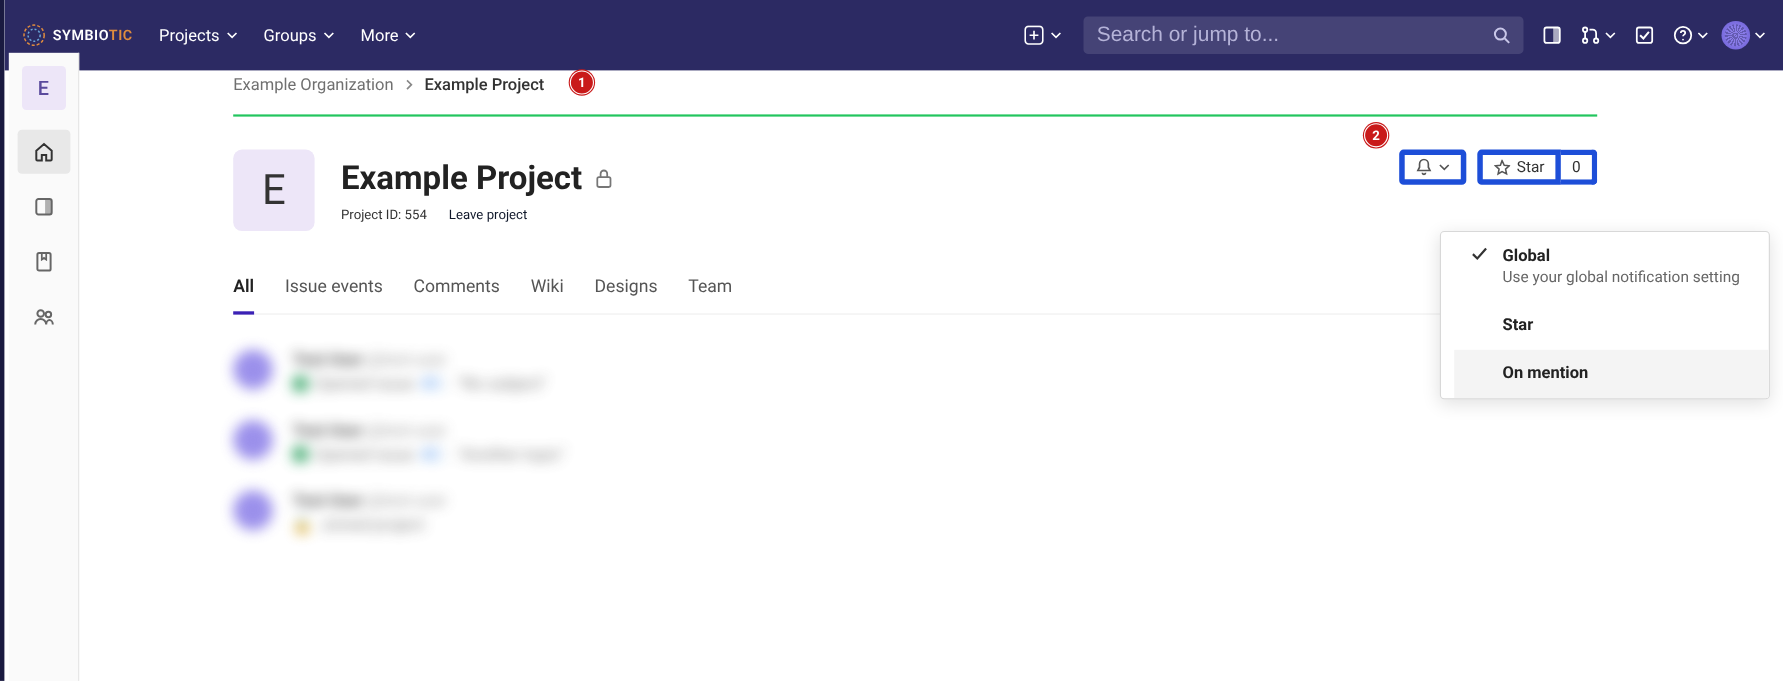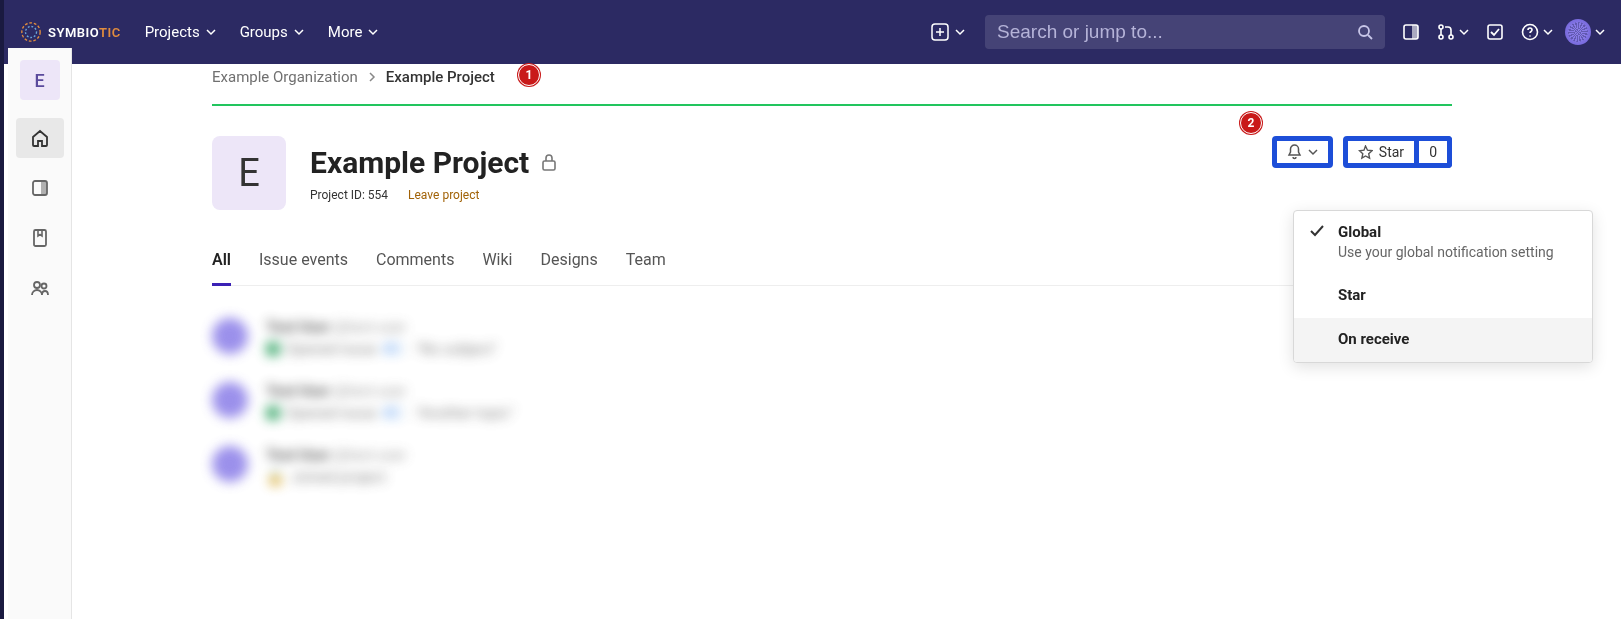--- a/index.html
+++ b/index.html
@@ -37,21 +37,21 @@
 .breadcrumb a { color: #707070; text-decoration: none; cursor: pointer; }
 .breadcrumb .current { color: #333; font-weight: 500; }
 .badge-num { position: absolute; width: 22px; height: 22px; border-radius: 50%; background: #c91a1a; color: #fff; font-size: 12px; font-weight: 700; display: flex; align-items: center; justify-content: center; border: 1px solid #fff; box-shadow: 0 0 0 1px #c91a1a; }
 
 .project-header { display: flex; align-items: center; gap: 24px; padding: 30px 0 40px; position: relative; }
 .project-avatar { width: 74px; height: 74px; background: #ede6f8; border-radius: 8px; display: flex; align-items: center; justify-content: center; font-size: 38px; color: #333; font-weight: 400; }
 .project-title-row { display: flex; align-items: center; gap: 12px; }
 .project-title { font-size: 30px; font-weight: 700; color: #222; }
 .project-meta { display: flex; align-items: center; gap: 20px; margin-top: 8px; font-size: 12px; }
 .project-id { color: #333; }
-.leave-link { color: #a16207; text-decoration: none; cursor: pointer; }
+.leave-link { color: #0f172a; text-decoration: none; cursor: pointer; }
 .project-actions { position: absolute; right: 0; top: 30px; display: flex; align-items: center; gap: 10px; }
 .btn-outline { border: 5px solid #1d4ed8; background: #fff; border-radius: 4px; height: 32px; display: flex; align-items: center; padding: 0 10px; gap: 6px; font-size: 14px; color: #333; cursor: pointer; }
 .star-group { display: flex; align-items: center; }
 .star-group .btn-outline:first-child { border-radius: 4px 0 0 4px; }
 .star-group .btn-outline:last-child { border-radius: 0 4px 4px 0; border-left: none; }
 
 
 .tabs { display: flex; gap: 28px; border-bottom: 1px solid #eee; font-size: 16px; color: #555; }
 .tab { padding-bottom: 14px; cursor: pointer; }
 .tab.active { color: #222; font-weight: 600; border-bottom: 3px solid #3b21b5; margin-bottom: -1px; }
@@ -62,21 +62,21 @@
 .act-avatar { width: 36px; height: 36px; border-radius: 50%; background: #8a7de8; flex-shrink: 0; }
 .act-body { font-size: 15px; color: #666; }
 .act-body .name { font-weight: 700; color: #333; }
 .act-body .handle { color: #888; }
 .act-line2 { margin-top: 4px; display: flex; align-items: center; gap: 6px; }
 .checkbox-ico { width: 14px; height: 14px; border-radius: 3px; background: #2da160; display: inline-block; }
 .lock-ico { color: #888; }
 .link-txt { color: #1a73e8; }
 
 
-.dropdown { position: absolute; right: 28px; top: 210px; width: 300px; background: #fff; border: 1px solid #d8d8d8; border-radius: 4px; box-shadow: 0 4px 16px rgba(0,0,0,0.12); z-index: 100; max-height: 400px; overflow-y: auto; }
+.dropdown { position: absolute; right: 12px; top: 210px; width: 300px; background: #fff; border: 1px solid #d8d8d8; border-radius: 4px; box-shadow: 0 4px 16px rgba(0,0,0,0.12); z-index: 100; max-height: 400px; overflow-y: auto; padding-left: 12px; }
 .dd-item { padding: 12px 18px 12px 44px; position: relative; cursor: pointer; }
 .dd-item:hover, .dd-item.hover { background: #f4f4f4; }
 .dd-item .check { position: absolute; left: 16px; top: 14px; color: #333; }
 .dd-title { font-weight: 700; font-size: 15px; color: #222; margin-bottom: 2px; }
 .dd-desc { font-size: 14px; color: #666; line-height: 1.35; }
 .dropdown::-webkit-scrollbar { width: 14px; }
 .dropdown::-webkit-scrollbar-thumb { background: #c0c0c0; border-radius: 8px; border: 3px solid #fff; }
 .dropdown::-webkit-scrollbar-track { background: #f4f4f4; }
 
 svg { display: block; }
@@ -304,15 +304,15 @@
         <path d="M1 6l4 4 8-9" stroke="#333" stroke-width="2" fill="none"></path>
       </svg>
     <div class="dd-title">Global</div>
     <div class="dd-desc">Use your global notification setting</div>
   </div>
   <div class="dd-item">
     <div class="dd-title">Star</div>
   </div>
   <div class="dd-item hover" style="position:relative;">
 
-    <div class="dd-title">On receive</div>
+    <div class="dd-title">On mention</div>
   </div>
 </div>
 
 </body></html>

